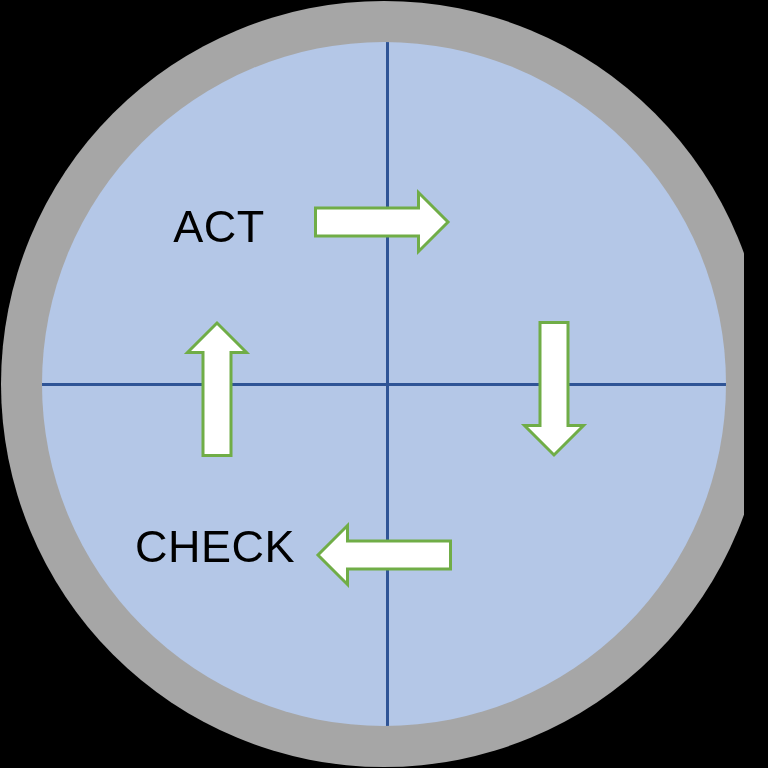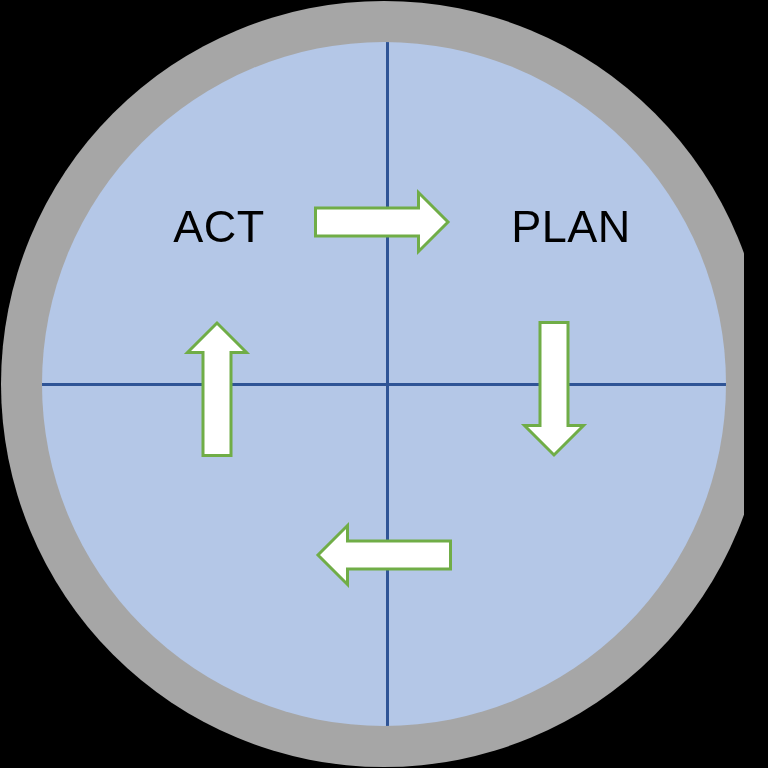--- a/index.html
+++ b/index.html
@@ -93,16 +93,16 @@
   <svg class="arrow arrow-left" viewBox="0 0 133 60">
     <polygon points="0,16 103,16 103,0.5 132.5,30 103,59.5 103,44 0,44"></polygon>
   </svg>
 
   <svg class="arrow arrow-up" viewBox="0 0 133 60">
     <polygon points="0,16 103,16 103,0.5 132.5,30 103,59.5 103,44 0,44"></polygon>
   </svg>
 
   <div class="quad-label label-act">ACT</div>
 
-  <div class="quad-label label-plan">PLAN</div>
 
 
+  <div class="quad-label label-check">CHECK</div>
 </div>
 
 </body></html>

